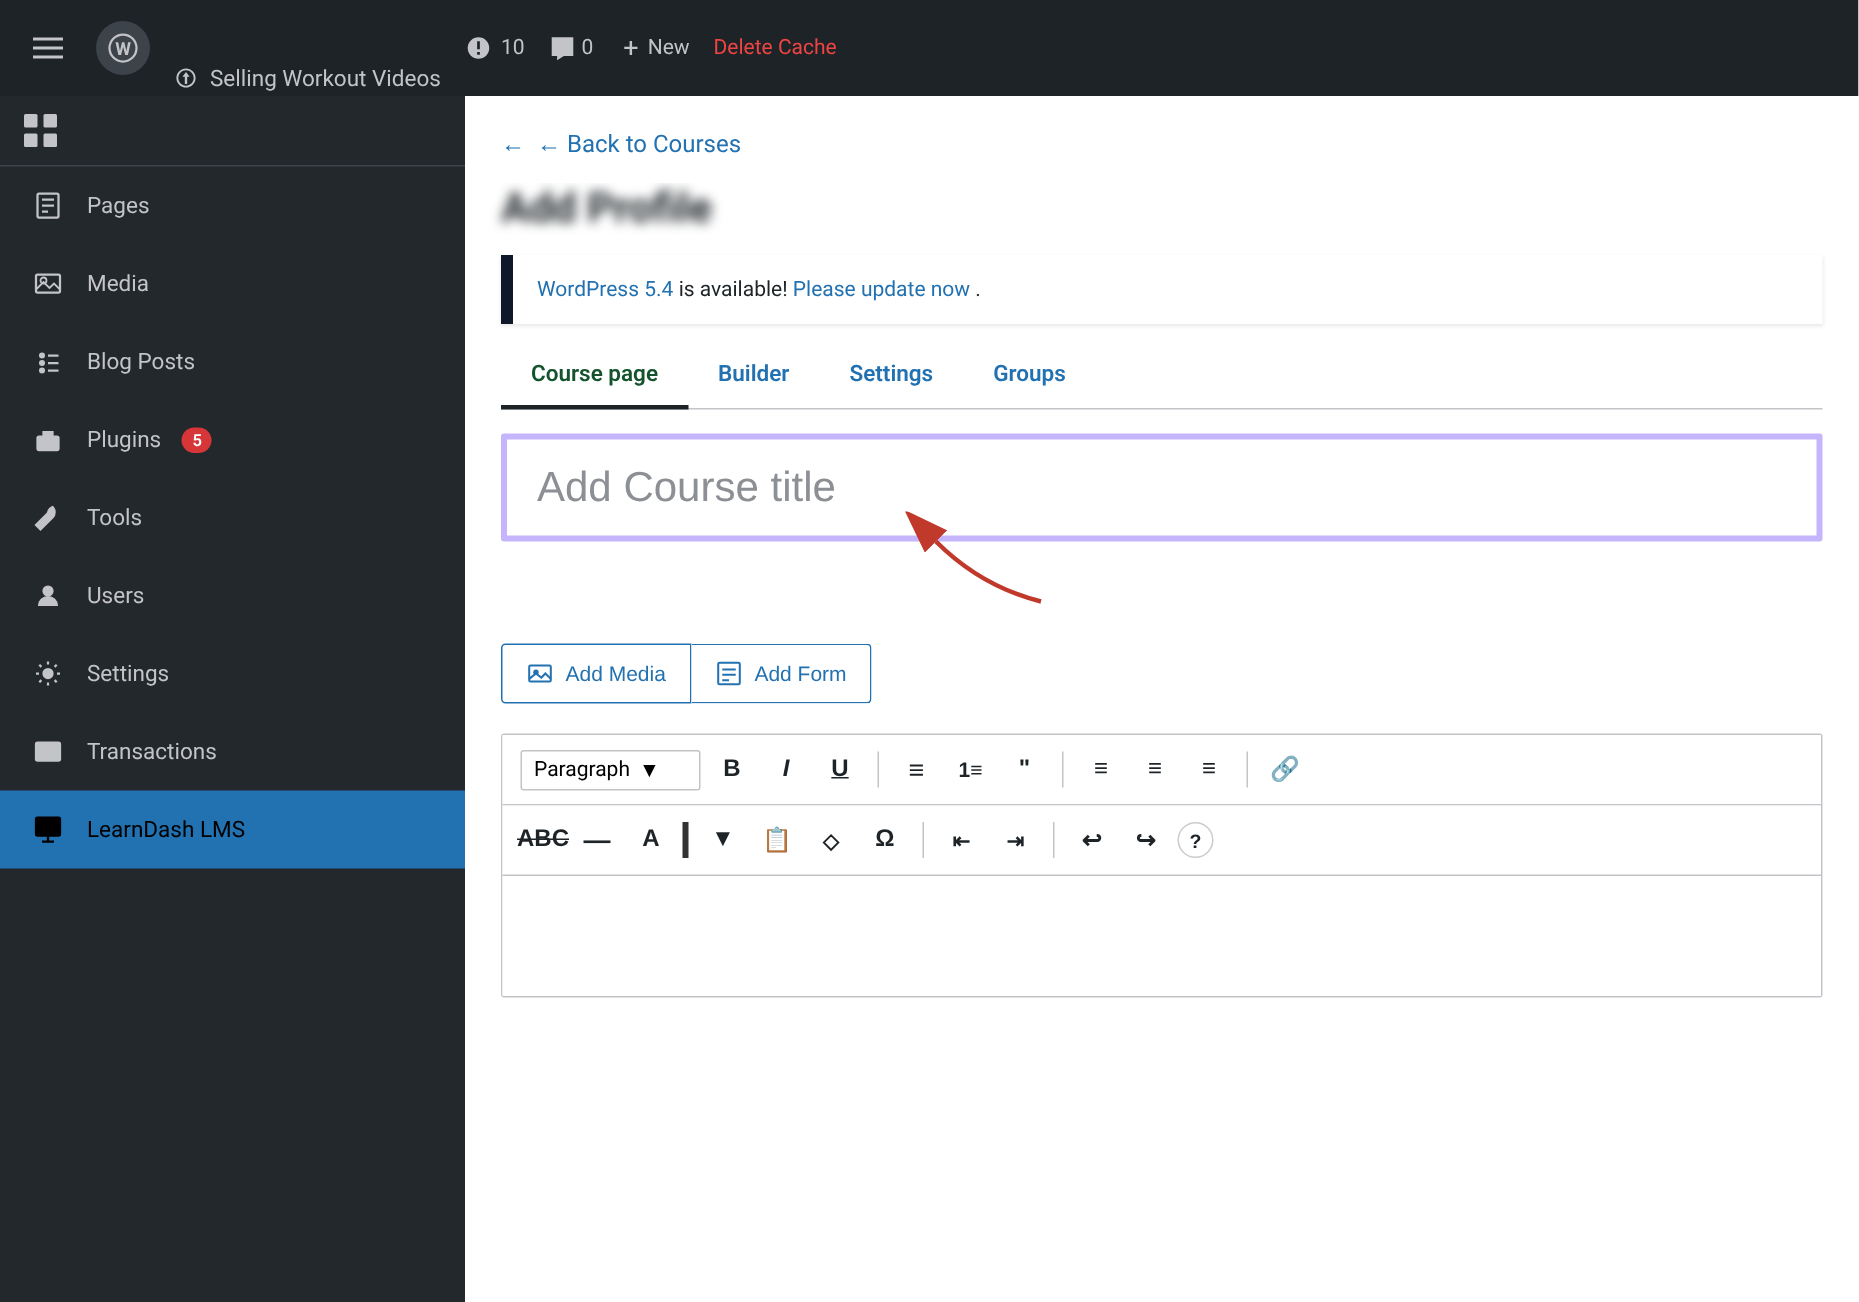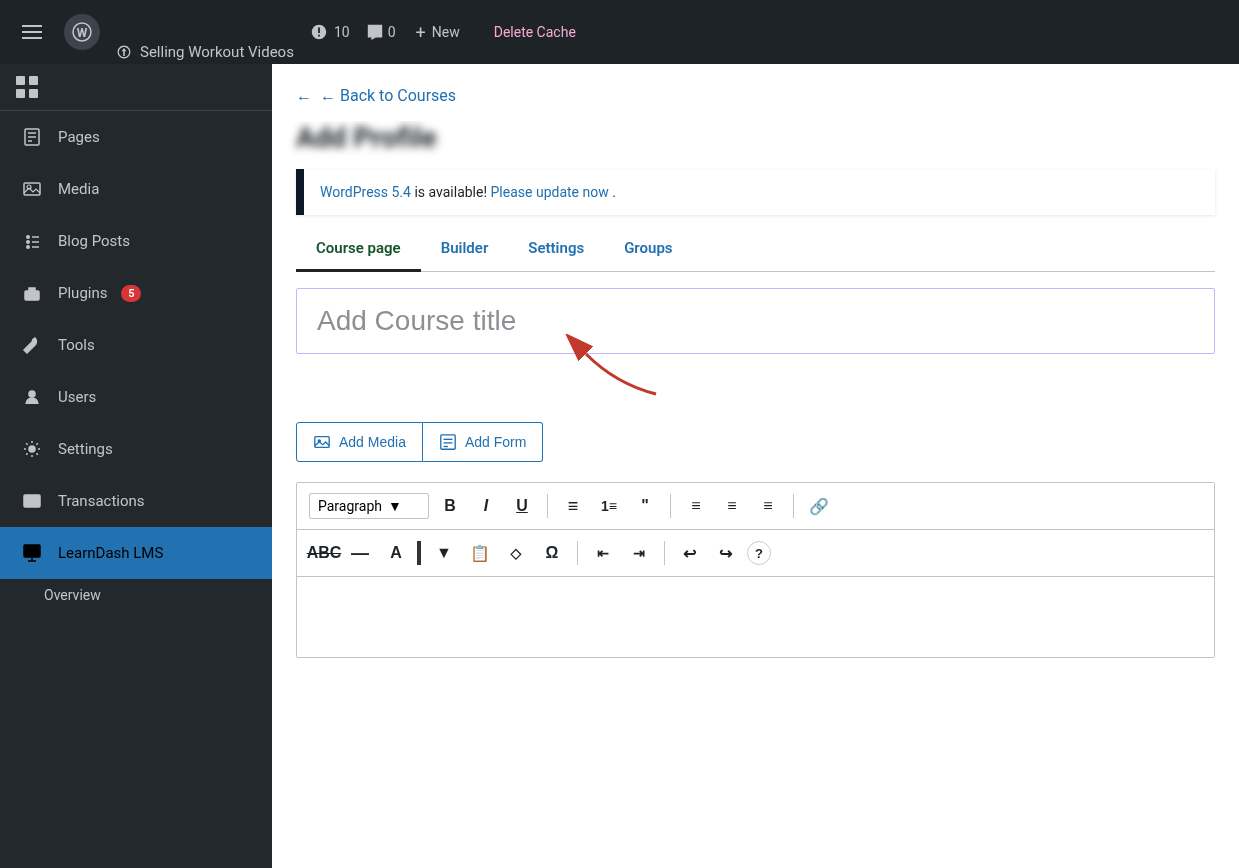--- a/index.html
+++ b/index.html
@@ -44,33 +44,33 @@
     .admin-bar-comments {
       display: flex; align-items: center; gap: 4px;
       color: #c3c4c7; font-size: 14px; cursor: pointer;
     }
     .admin-bar-new {
       display: flex; align-items: center; gap: 6px;
       color: #c3c4c7; font-size: 14px; cursor: pointer;
       margin-left: 4px;
     }
     .admin-bar-delete-cache {
-      color: #f9a8d4; font-size: 14px; cursor: pointer; margin-left: 18px;
+      color: #ef4444; font-size: 14px; cursor: pointer;
     }
 
     
     .app-body {
       display: flex;
       flex: 1;
       overflow: hidden;
     }
 
     
     .sidebar {
-      width: 272px;
+      width: 310px;
       background: #23282d;
       color: #c3c4c7;
       flex-shrink: 0;
       display: flex;
       flex-direction: column;
       overflow-y: auto;
     }
     .sidebar-top-icon {
       padding: 12px 16px;
       display: flex; align-items: center;
@@ -178,21 +178,21 @@
       margin-bottom: -1px;
     }
     .tab-item.active {
       color: #14532d;
       border-bottom-color: #1d2327;
     }
 
     
     .course-title-wrap {
       margin: 16px 24px 0;
-      border: 1px solid #c4b5fd;
+      border: 4px solid #c4b5fd;
       border-radius: 2px;
       background: #fff;
     }
     .course-title-input {
       width: 100%;
       padding: 16px 20px;
       font-size: 28px;
       color: #8c8f94;
       border: none;
       outline: none;
@@ -433,23 +433,20 @@
       <div class="sidebar-nav-icon">
         <svg width="20" height="20" viewBox="0 0 20 20" fill="none" stroke="currentColor" stroke-width="1.5">
             <rect x="2" y="2" width="16" height="12" rx="1"></rect>
             <path d="M6 18h8"></path>
             <path d="M10 14v4"></path>
           </svg>
       </div>
       <span>LearnDash LMS</span>
     </div>
 
-    <div class="sidebar-sub-item">
-      <span>Overview</span>
-    </div>
   </nav>
 
   <main class="main-content">
 
     <a class="back-link">
       <span>←</span>
       <span>← Back to Courses</span>
     </a>
 
     <div class="page-title-area">

